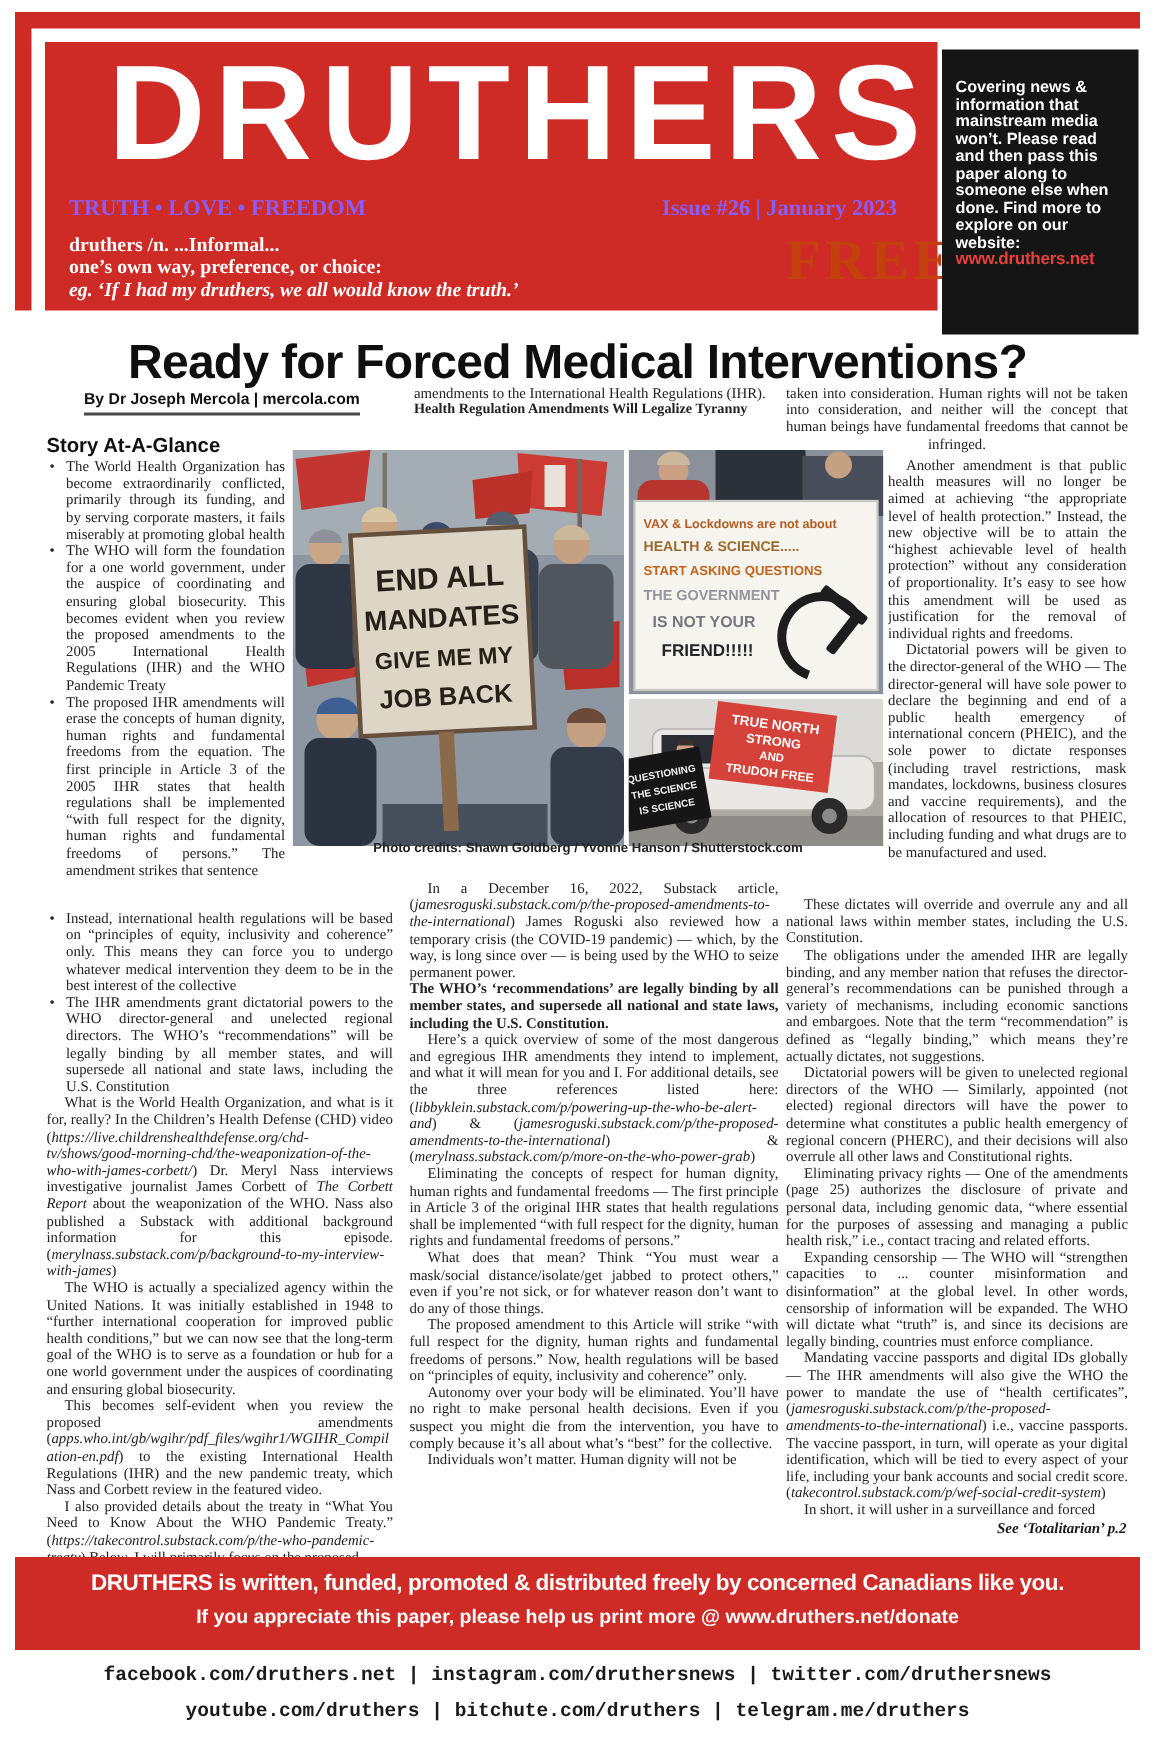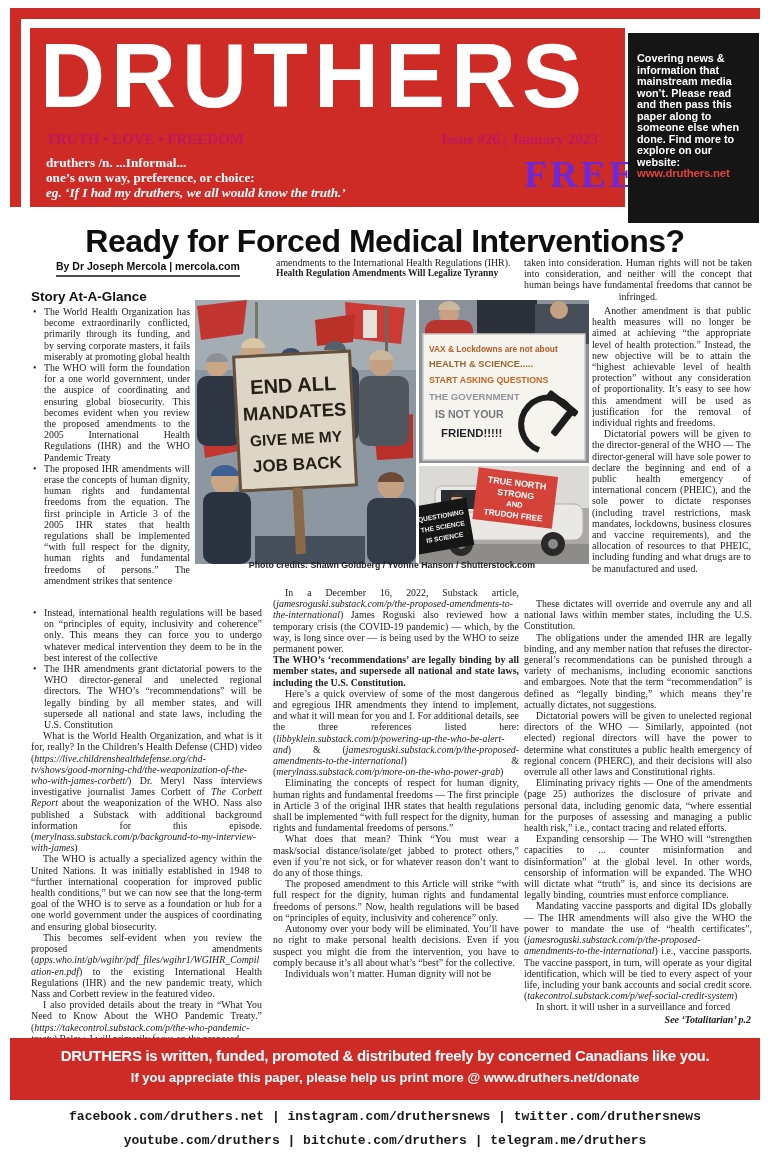--- a/index.html
+++ b/index.html
@@ -8,26 +8,26 @@
   }
   html,body{margin:0;padding:0;background:#ffffff;}
   #page{position:relative;width:770px;height:1163px;background:#fff;overflow:hidden;
         font-family:"Liberation Serif",serif;color:var(--ink);}
   .abs{position:absolute;}
 
   
   .strip{background:var(--red);}
   .mast-red{left:30px;top:28px;width:595px;height:179px;background:var(--red);}
   .logo{left:40px;top:30px;width:580px;font-family:"Liberation Sans",sans-serif;
-        font-weight:900;font-size:90px;line-height:92px;letter-spacing:6px;color:#fff;}
+        font-weight:900;font-size:90px;line-height:92px;letter-spacing:6px;color:#fff;text-align:right;}
   .mast-row{left:46px;top:131px;width:552px;display:flex;justify-content:space-between;
-        font-weight:700;font-size:15px;color:#be185d;}
+        font-weight:700;font-size:15px;color:#8b5cf6;}
   .def{left:46px;top:155px;width:420px;color:#fff;font-weight:700;font-size:13.2px;line-height:15px;}
   .def .it{font-style:italic;}
-  .free{left:524px;top:152px;font-weight:900;font-size:38px;letter-spacing:3px;color:#6d28d9;text-align:center;}
+  .free{left:524px;top:152px;font-weight:900;font-size:38px;letter-spacing:3px;color:#c2410c;text-align:center;}
   .infobox{left:628px;top:33px;width:114px;height:164px;background:#151515;padding:20px 8px 6px 9px;
         font-family:"Liberation Sans",sans-serif;font-weight:700;font-size:10.8px;line-height:11.5px;color:#fff;}
   .infobox .link{color:#e2413c;font-size:11.4px;letter-spacing:-0.2px;}
 
   
   .headline{left:30px;top:224px;width:710px;text-align:center;font-family:"Liberation Sans",sans-serif;
         font-weight:900;font-size:32px;line-height:34px;letter-spacing:-0.5px;color:#0f0f0f;}
   .byline{left:56px;top:260px;font-family:"Liberation Sans",sans-serif;font-weight:700;font-size:10.5px;
         color:#111;border-bottom:2px solid #4a4a4a;padding-bottom:3px;}
   .glance-title{left:31px;top:289px;font-family:"Liberation Sans",sans-serif;font-weight:700;font-size:13.5px;color:#111;}

